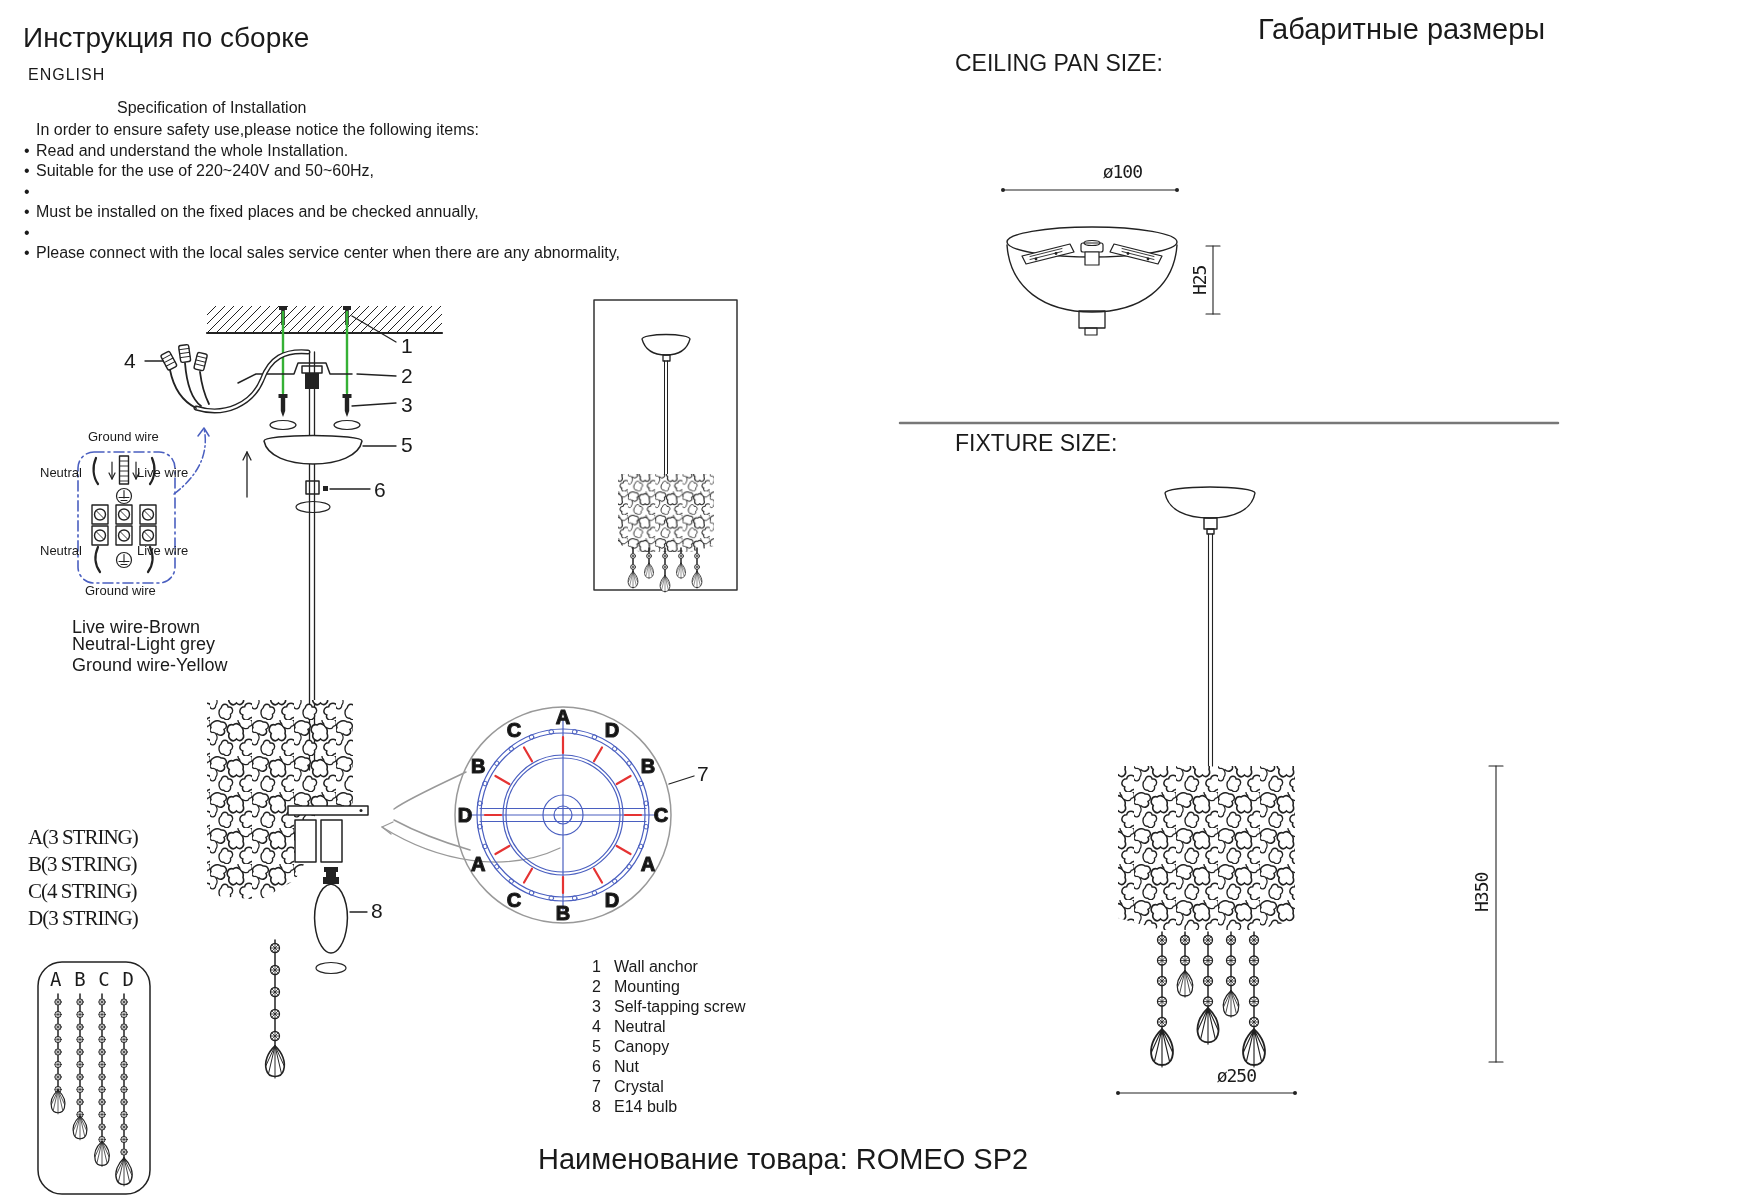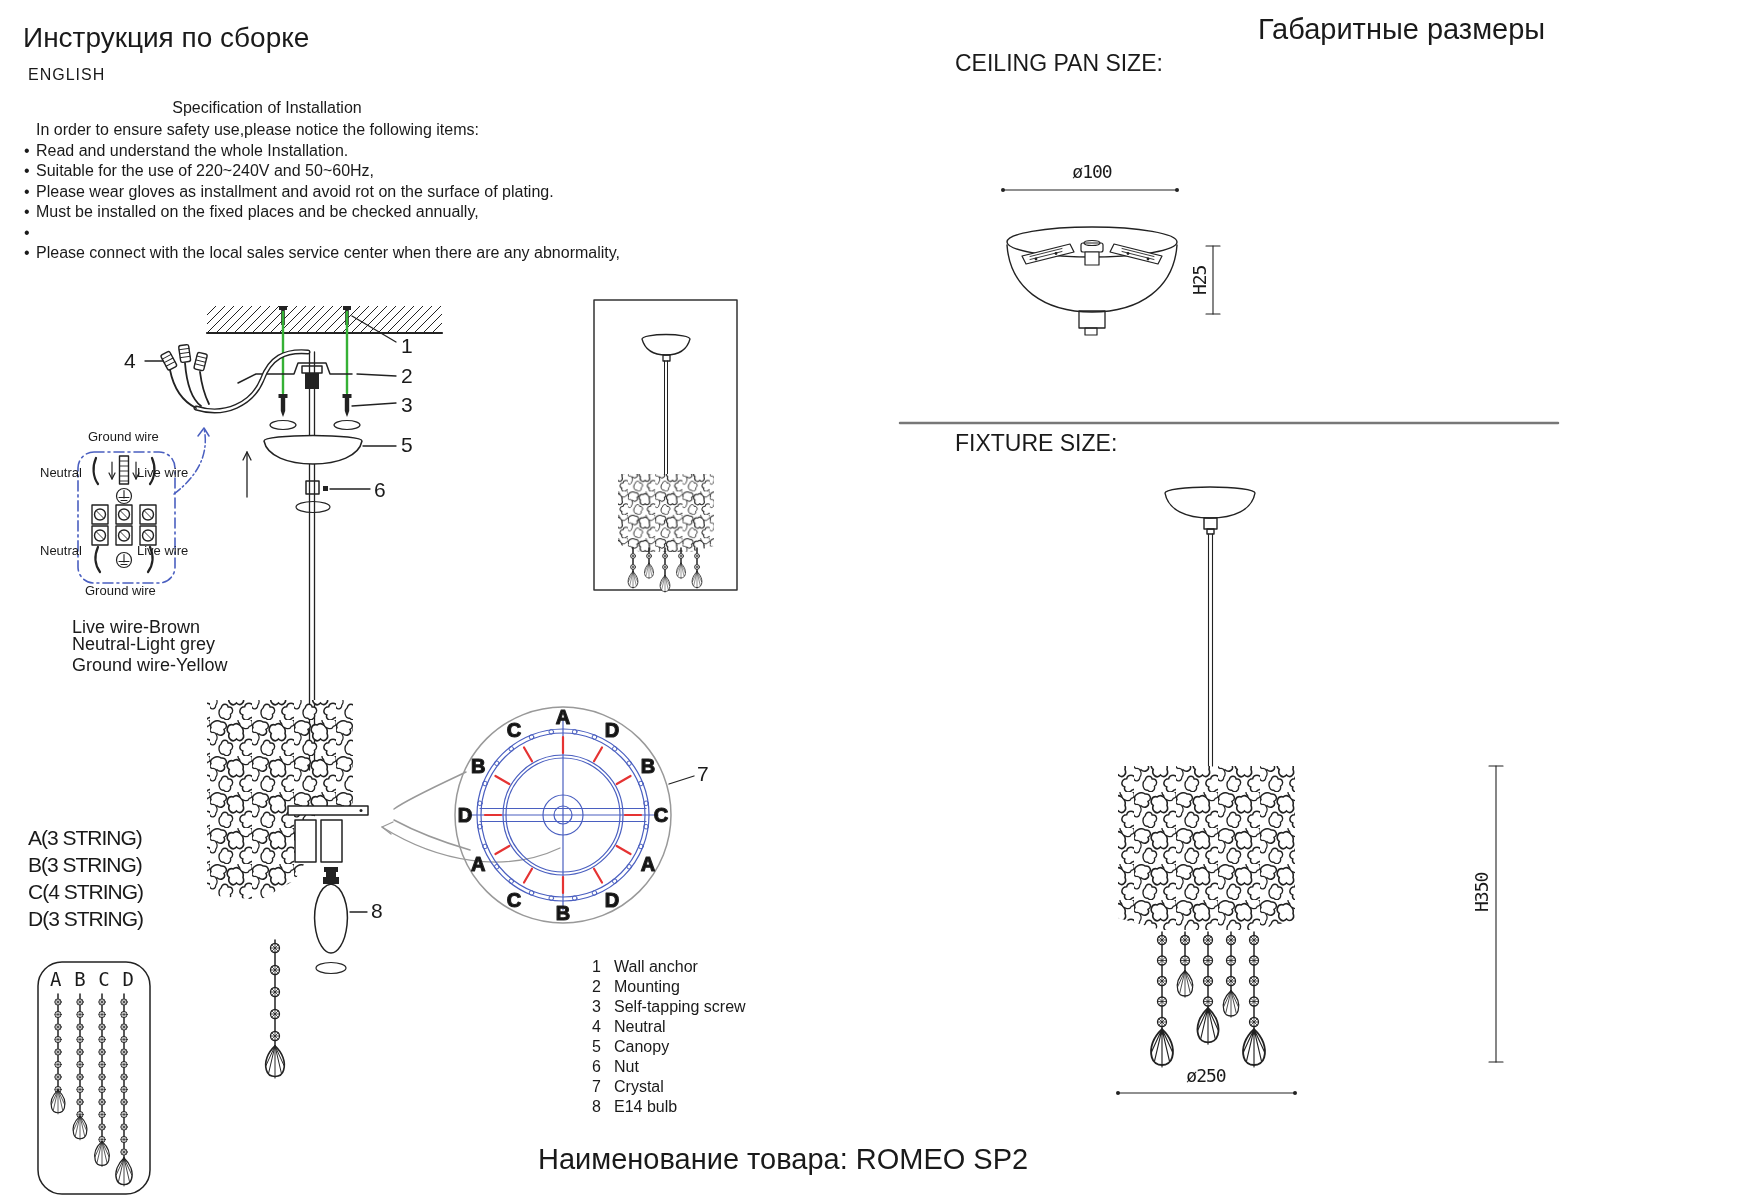--- a/index.html
+++ b/index.html
@@ -3,38 +3,38 @@
 <meta charset="utf-8">
 <style>
   *{margin:0;padding:0;box-sizing:border-box}
   html,body{background:#fff}
   body{width:1740px;height:1200px;position:relative;overflow:hidden;
        font-family:"Liberation Sans",sans-serif;color:#1a1a1a}
   #art{position:absolute;left:0;top:0;width:1740px;height:1200px}
   .t{position:absolute;white-space:nowrap;color:#1a1a1a;line-height:1.15}
   .title-ru{font-size:28px}
   .lang{font-size:16px;letter-spacing:1px}
-  .spec-h{font-size:16px;width:300px;text-align:center}
+  .spec-h{font-size:16px;width:300px;}
   .intro{font-size:16px}
   .speclist{font-size:16px}
   .srow{display:flex;height:20.4px;align-items:baseline}
   .bdot{width:12px;display:inline-block}
   .callout{font-size:21px}
   .wlabel{font-size:13px}
   .wcolor{font-size:18px}
-  .strlabels{font-size:21px;font-family:Liberation Sans, sans-serif;letter-spacing:-1px;line-height:27px}
+  .strlabels{font-size:21px;font-family:Liberation Serif, serif;letter-spacing:-1px;line-height:27px}
   .boxletters{font-size:19px;font-family:"DejaVu Sans Mono",monospace;display:flex;justify-content:space-between;width:84px}
   .parts{font-size:16px}
   .prow{display:flex;height:20px;align-items:baseline}
   .pn{width:22px;display:inline-block}
   .product{font-size:29px}
   .rtitle{font-size:29px}
   .rhead{font-size:23px}
   .dim{font-size:18px;font-family:"DejaVu Sans Mono",monospace;letter-spacing:-1px}
-  .dimc{width:100px;text-align:center}
+  .dimc{width:100px;text-align:right}
   .rot{transform:rotate(-90deg);transform-origin:center center;text-align:center}
   .c7l{font-family:"Liberation Sans",sans-serif;font-weight:bold;font-size:20px;fill:#111;text-anchor:middle}
 </style>
 </head>
 <body>
 
 <svg id="art" viewBox="0 0 1740 1200">
   <defs>
     <pattern id="hatch" width="9" height="9" patternUnits="userSpaceOnUse">
       <path d="M0,9 L9,0" stroke="#222" stroke-width="1"></path>
@@ -432,21 +432,20 @@
   <div class="srow">
       <span class="bdot">•</span>
       <span>Read and understand the whole Installation.</span>
     </div>
   <div class="srow">
       <span class="bdot">•</span>
       <span>Suitable for the use of 220~240V and 50~60Hz,</span>
     </div>
   <div class="srow">
       <span class="bdot">•</span>
-      <span>Please wear gloves as installment and avoid rot on the surface of plating.</span>
     </div>
   <div class="srow">
       <span class="bdot">•</span>
       <span>Must be installed on the fixed places and be checked annually,</span>
     </div>
   <div class="srow">
       <span class="bdot">•</span>
     </div>
   <div class="srow">
       <span class="bdot">•</span>

